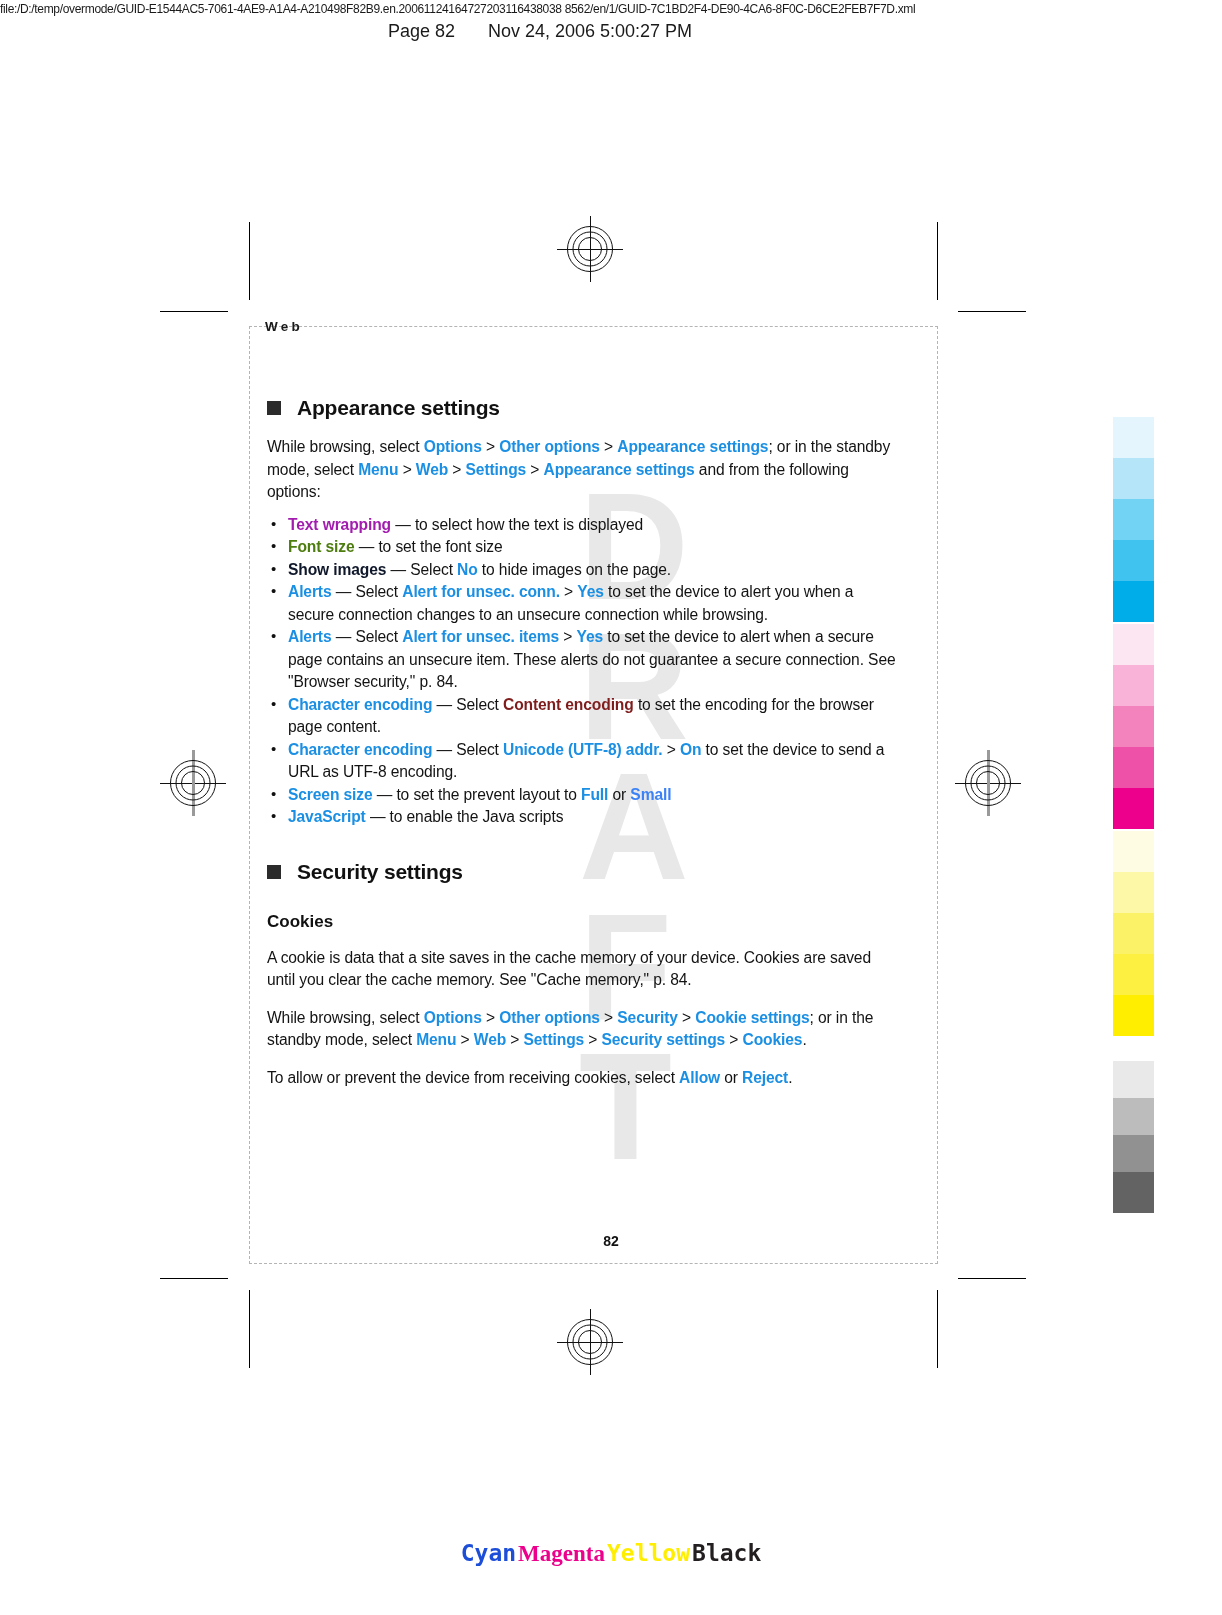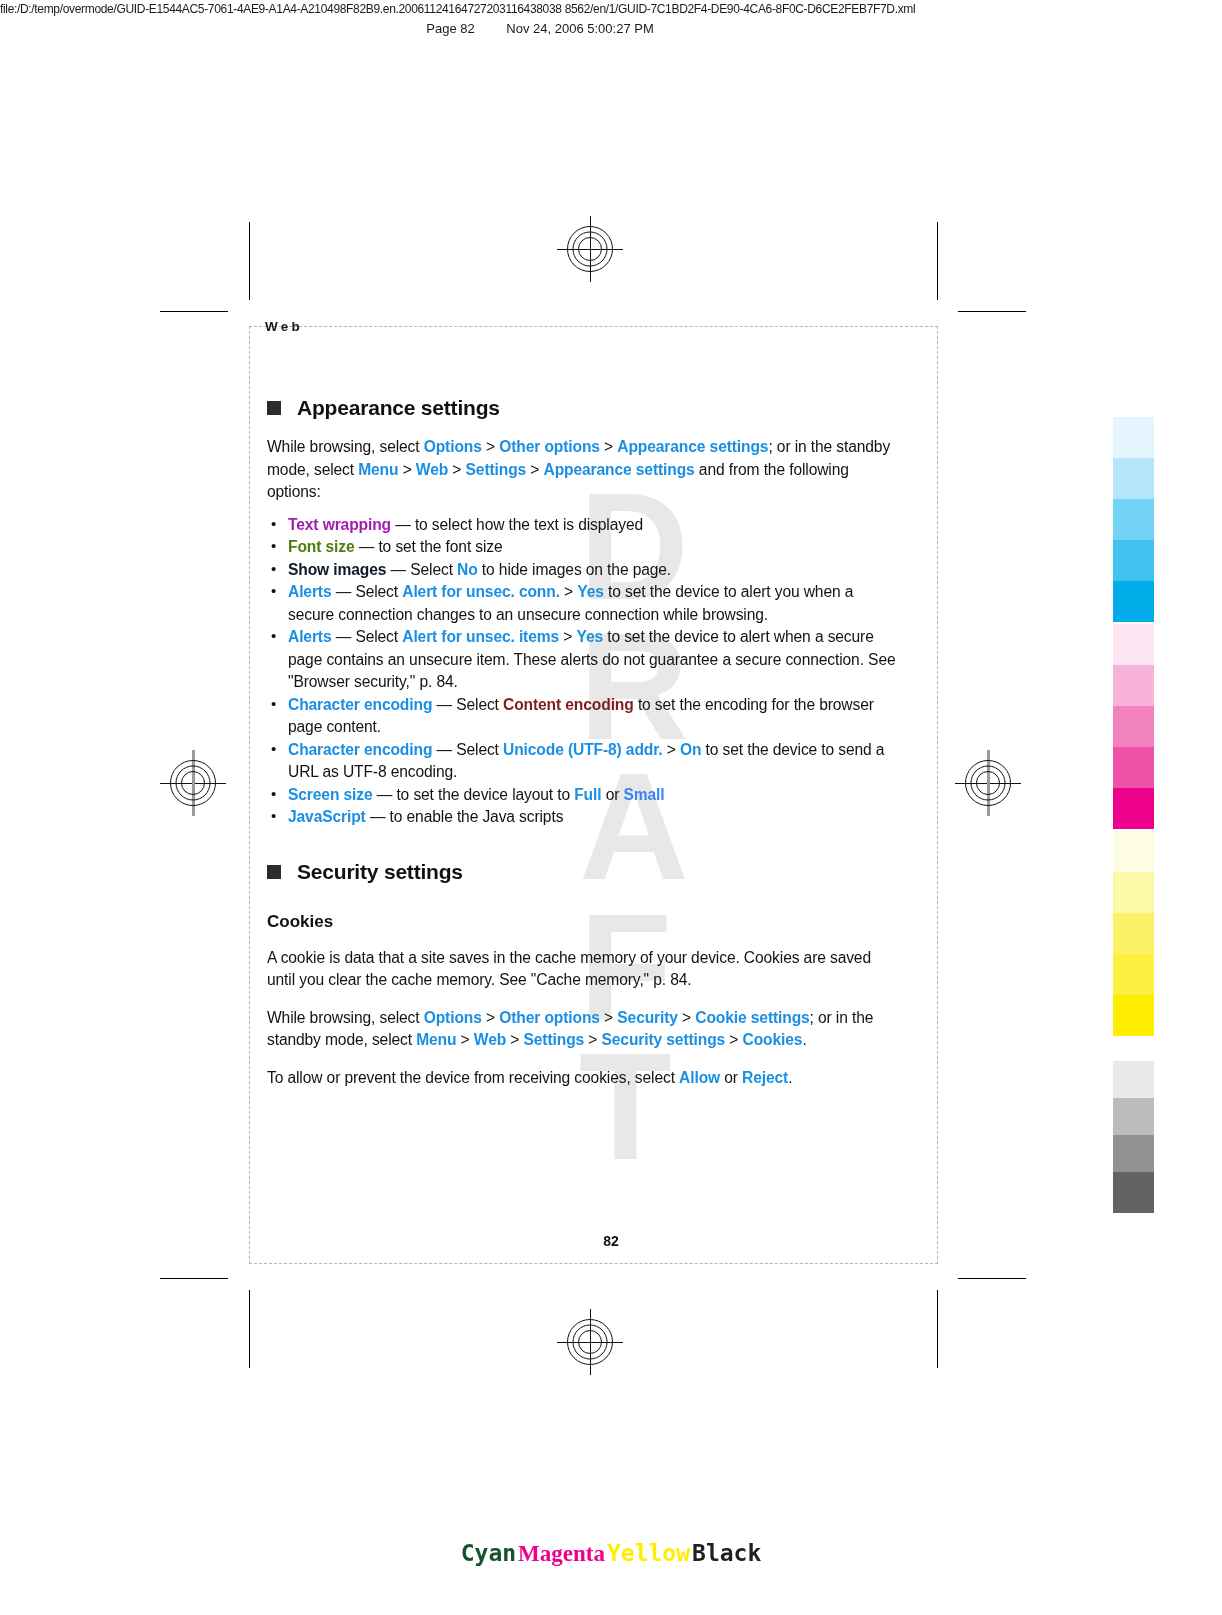--- a/index.html
+++ b/index.html
@@ -34,21 +34,21 @@
     color: #1a1a1a;
     transform: scaleX(0.97);
     transform-origin: left top;
   }
   .print-meta {
     position: absolute;
     top: 21px;
     left: 0;
     width: 1080px;
     text-align: center;
-    font-size: 13px;
+    font-size: 18px;
     color: #1a1a1a;
   }
   .print-meta span { margin: 0 14px; }
 
   
   .trim-v {
     position: absolute;
     width: 1px;
     background: #000;
   }
@@ -320,21 +320,21 @@
     <li><span class="lnk" style="color: #0f172a;">Show images</span><span> — </span><span>Select </span><span class="lnk" style="color: rgb(26, 143, 227);">No</span><span> to hide images on the page.</span></li>
 
     <li><span class="lnk" style="color: rgb(26, 143, 227);">Alerts</span><span> — </span><span>Select </span><span class="lnk" style="color: rgb(26, 143, 227);">Alert for unsec. conn.</span><span class="gt"> &gt; </span><span class="lnk" style="color: rgb(26, 143, 227);">Yes</span><span> to set the device to alert you when a secure connection changes to an unsecure connection while browsing.</span></li>
 
     <li><span class="lnk" style="color: rgb(26, 143, 227);">Alerts</span><span> — </span><span>Select </span><span class="lnk" style="color: rgb(26, 143, 227);">Alert for unsec. items</span><span class="gt"> &gt; </span><span class="lnk" style="color: rgb(26, 143, 227);">Yes</span><span> to set the device to alert when a secure page contains an unsecure item. These alerts do not guarantee a secure connection. See "Browser security," p. 84.</span></li>
 
     <li><span class="lnk" style="color: rgb(26, 143, 227);">Character encoding</span><span> — </span><span>Select </span><span class="lnk" style="color: #7f1d1d;">Content encoding</span><span> to set the encoding for the browser page content.</span></li>
 
     <li><span class="lnk" style="color: rgb(26, 143, 227);">Character encoding</span><span> — </span><span>Select </span><span class="lnk" style="color: rgb(26, 143, 227);">Unicode (UTF-8) addr.</span><span class="gt"> &gt; </span><span class="lnk" style="color: rgb(26, 143, 227);">On</span><span> to set the device to send a URL as UTF-8 encoding.</span></li>
 
-    <li><span class="lnk" style="color: rgb(26, 143, 227);">Screen size</span><span> — </span><span>to set the device layout to </span><span class="lnk" style="color: rgb(26, 143, 227);">Full</span><span> or </span><span class="lnk" style="color: #3b82f6;">Small</span></li>
+    <li><span class="lnk" style="color: rgb(26, 143, 227);">Screen size</span><span> — </span><span>to set the prevent layout to </span><span class="lnk" style="color: rgb(26, 143, 227);">Full</span><span> or </span><span class="lnk" style="color: #3b82f6;">Small</span></li>
 
     <li><span class="lnk" style="color: rgb(26, 143, 227);">JavaScript</span><span> — </span><span>to enable the Java scripts</span></li>
   </ul>
 
   <h2 class="sect second">
     <span class="sq"></span>
     <span>Security settings</span>
   </h2>
 
   <h3 class="sub">Cookies</h3>
@@ -366,14 +366,14 @@
 <div class="bar" style="left: 1113px; top: 913px; background: rgb(252, 242, 104);"></div>
 <div class="bar" style="left: 1113px; top: 954px; background: rgb(253, 240, 64);"></div>
 <div class="bar" style="left: 1113px; top: 995px; background: rgb(255, 238, 0);"></div>
 
 <div class="bar" style="left: 1113px; top: 1061px; background: rgb(233, 233, 233);"></div>
 <div class="bar" style="left: 1113px; top: 1098px; background: rgb(188, 188, 188);"></div>
 <div class="bar" style="left: 1113px; top: 1135px; background: rgb(145, 145, 145);"></div>
 <div class="bar" style="left: 1113px; top: 1172px; background: rgb(99, 99, 99);"></div>
 
 <div class="colornames">
-  <span style="color: #14532d;">Cyan</span><span style="color: rgb(236, 0, 140); font-family: Liberation Serif, serif;">Magenta</span><span style="color: rgb(255, 238, 0);">Yellow</span><span style="color: rgb(35, 31, 32);">Black</span>
+  <span style="color: #1d4ed8;">Cyan</span><span style="color: rgb(236, 0, 140); font-family: Liberation Serif, serif;">Magenta</span><span style="color: rgb(255, 238, 0);">Yellow</span><span style="color: rgb(35, 31, 32);">Black</span>
 </div>
 
 </body></html>

